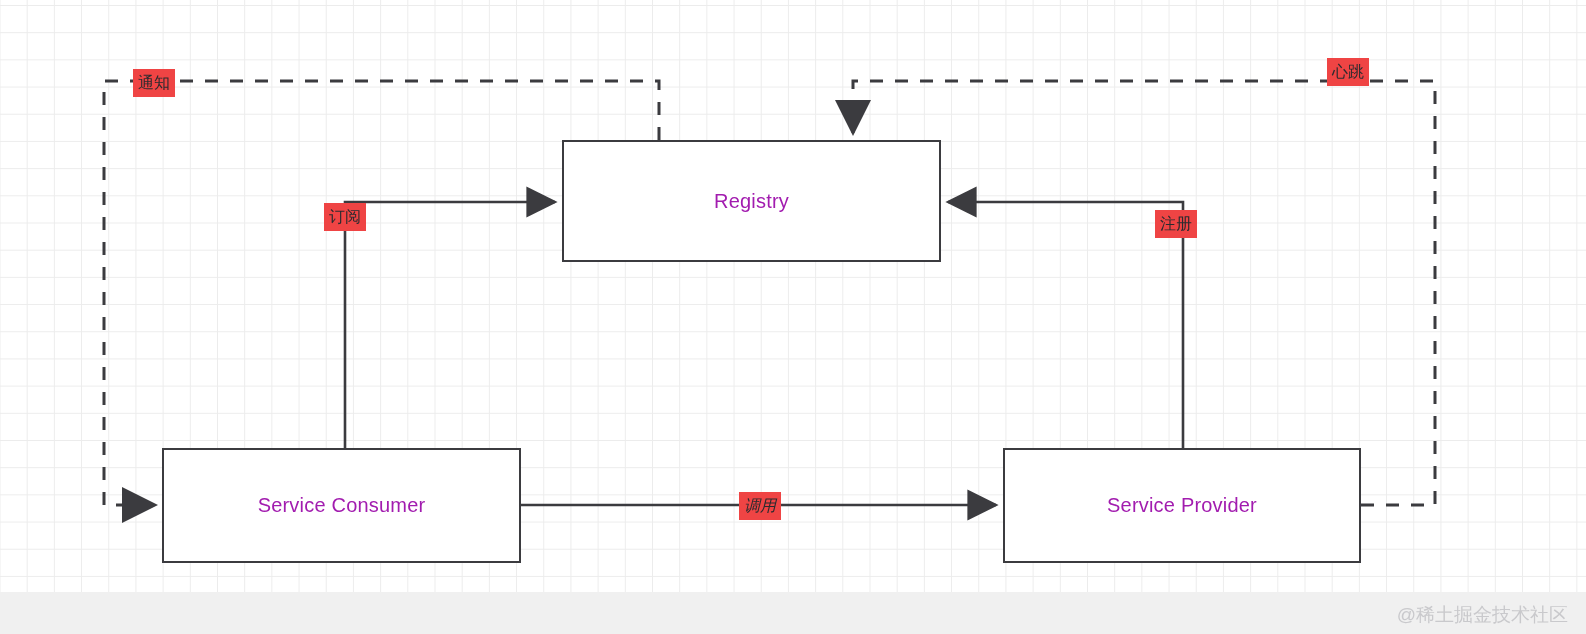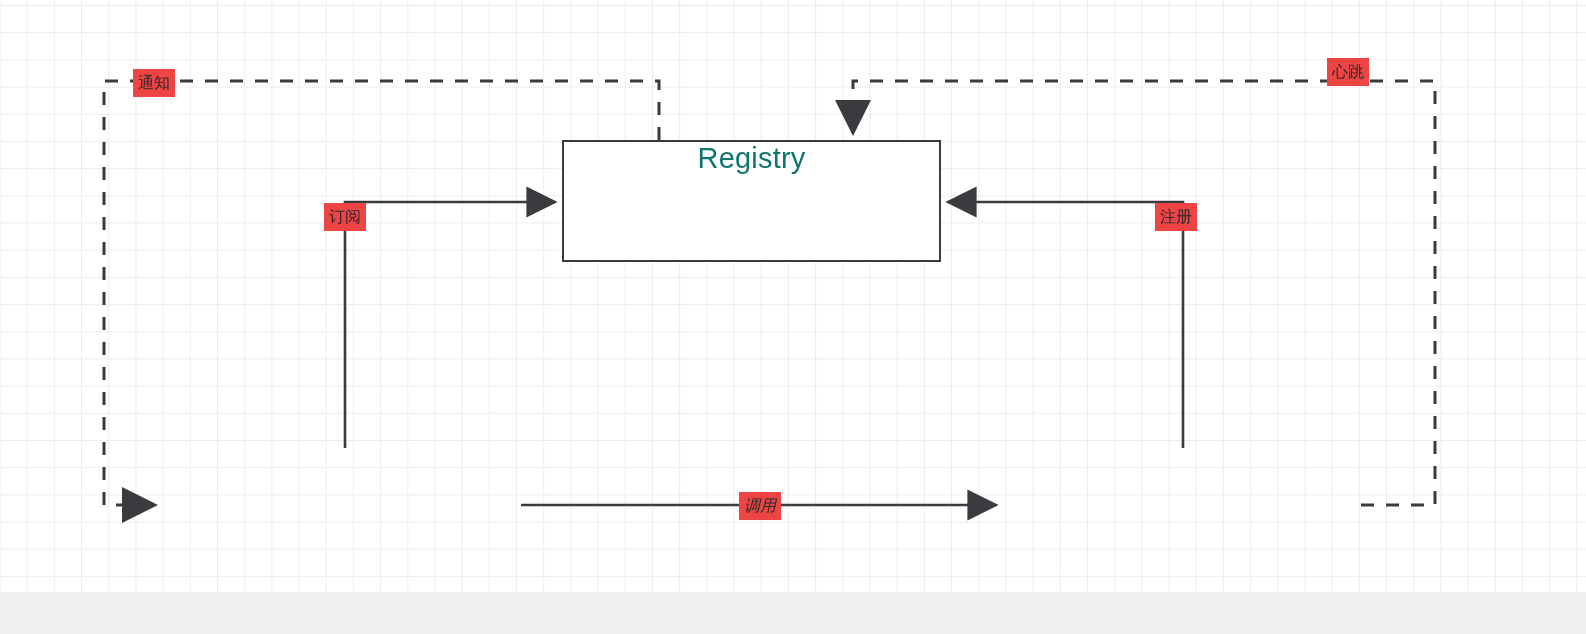--- a/index.html
+++ b/index.html
@@ -23,23 +23,23 @@
   #footer-band{
     position:absolute;left:0;top:592px;width:1586px;height:42px;
     background:#f0f0f0;
   }
   #diagram{position:absolute;left:0;top:0;width:1586px;height:634px;}
   .node{
     position:absolute;
     background:#ffffff;
     border:2.2px solid #3b3b3f;
     box-sizing:border-box;
-    display:flex;align-items:flex-start;justify-content:center;
-    color:#0f766e;
-    font-size:29px;
+    display:flex;align-items:center;justify-content:center;
+    color:#a21caf;
+    font-size:20px;
     letter-spacing:.2px;
     font-family:"Liberation Sans","DejaVu Sans",sans-serif;
   }
   .edge-label{
     position:absolute;
     background:#ef4444;
     color:#2b2b2f;
     font-size:16px;
     line-height:26px;
     padding:1px 5px;
@@ -78,26 +78,33 @@
 
     <path d="M 659 140 L 659 81 L 104 81 L 104 505 L 155 505" fill="none" stroke="#3b3b3f" stroke-width="3" stroke-dasharray="13 12" marker-end="url(#arrow)"></path>
 
     <path d="M 1361 505 L 1435 505 L 1435 81 L 853 81 L 853 133" fill="none" stroke="#3b3b3f" stroke-width="3" stroke-dasharray="13 12" marker-end="url(#arrow)"></path>
   </svg>
 
   <div class="node" style="left:562px;top:140px;width:379px;height:122px;">
     <span>Registry</span>
   </div>
 
+  <div class="node" style="left:162px;top:448px;width:359px;height:115px;">
+    <span>Service Consumer</span>
+  </div>
 
+  <div class="node" style="left:1003px;top:448px;width:358px;height:115px;">
+    <span>Service Provider</span>
+  </div>
 
   <div class="edge-label" style="left:324px;top:203px;">订阅</div>
 
-  <div class="edge-label" style="left:1155px;top:203px;">注册</div>
+  <div class="edge-label" style="left:1155px;top:210px;">注册</div>
 
   <div class="edge-label" style="left:739px;top:492px;font-style:italic;">调用</div>
 
   <div class="edge-label" style="left:133px;top:69px;">通知</div>
 
   <div class="edge-label" style="left:1327px;top:58px;">心跳</div>
 
+  <div id="watermark">@稀土掘金技术社区</div>
 
 </div>
 
 </body></html>

